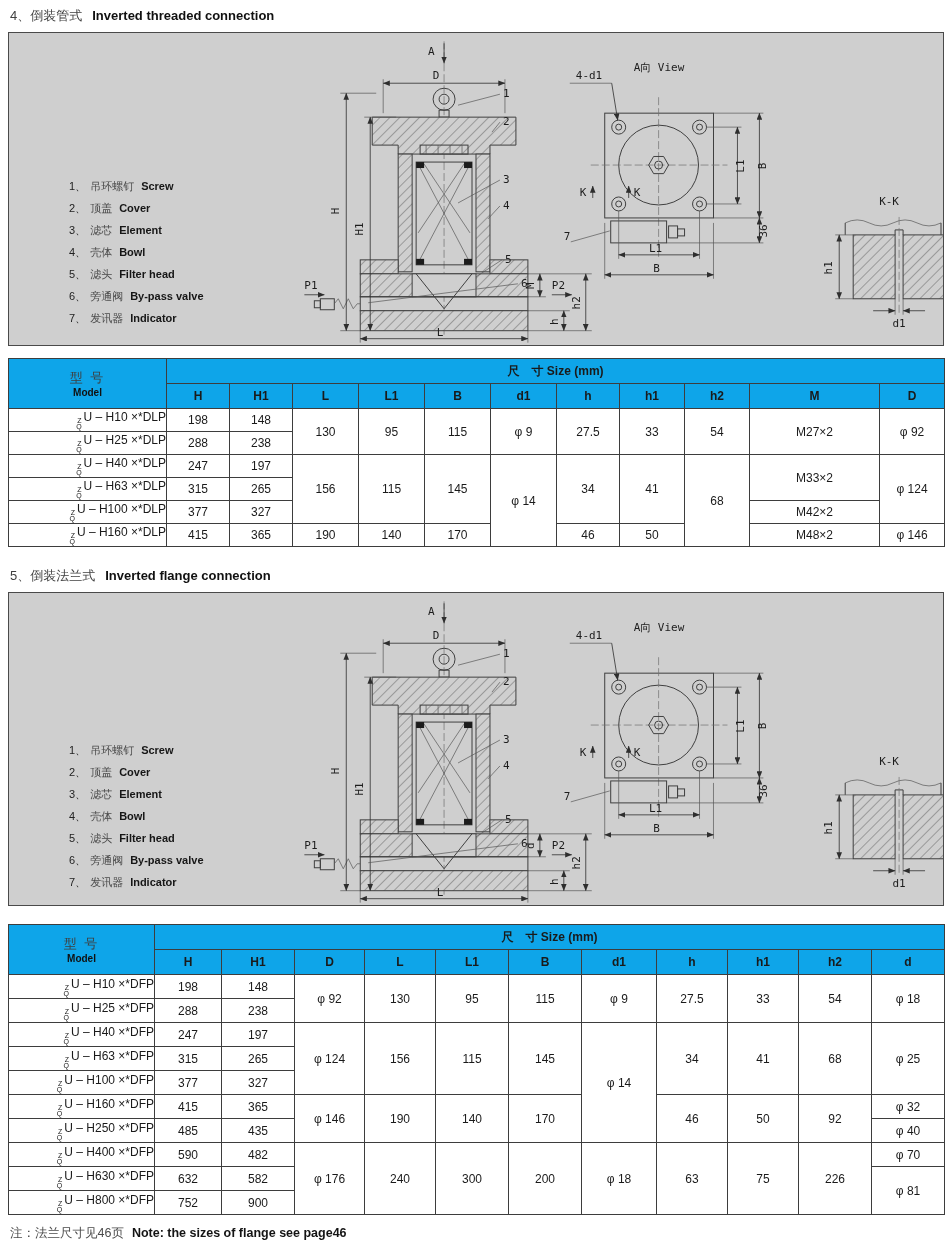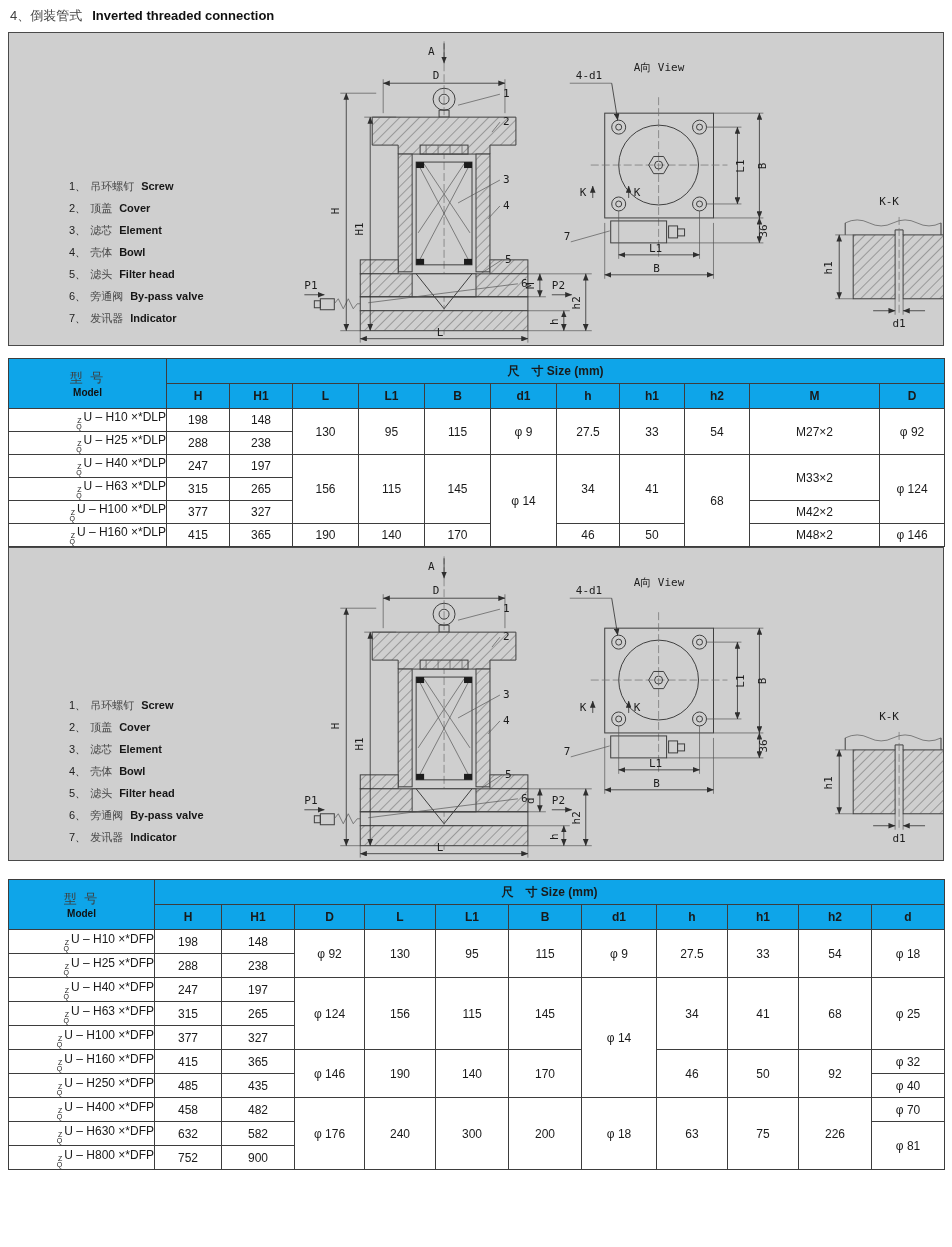--- a/index.html
+++ b/index.html
@@ -326,20 +326,23 @@
           <td>140</td>
           <td>170</td>
           <td>46</td>
           <td>50</td>
           <td>M48×2</td>
           <td>φ 146</td>
       </tr>
     </tbody>
   </table>
 
+  <div class="sec-title" style="margin-top:20px">
+    <span class="zh">5、倒装法兰式</span><span class="en">Inverted flange connection</span>
+  </div>
 
   <div class="panel">
     <ul class="parts" style="top:150px">
       <li><span class="num">1、</span><span class="zh">吊环螺钉</span><span class="en">Screw</span></li>
       <li><span class="num">2、</span><span class="zh">顶盖</span><span class="en">Cover</span></li>
       <li><span class="num">3、</span><span class="zh">滤芯</span><span class="en">Element</span></li>
       <li><span class="num">4、</span><span class="zh">壳体</span><span class="en">Bowl</span></li>
       <li><span class="num">5、</span><span class="zh">滤头</span><span class="en">Filter head</span></li>
       <li><span class="num">6、</span><span class="zh">旁通阀</span><span class="en">By-pass valve</span></li>
       <li><span class="num">7、</span><span class="zh">发讯器</span><span class="en">Indicator</span></li>
@@ -606,21 +609,21 @@
             </span><span>U – H250 ×*DFP</span></td>
         <td>485</td>
           <td>435</td>
         <td>φ 40</td>
       </tr>
       <tr>
         <td class="model"><span class="zq">
               <b>Z</b>
               <b>Q</b>
             </span><span>U – H400 ×*DFP</span></td>
-        <td>458</td>
+        <td>590</td>
           <td>482</td>
         <td rowspan="3">φ 176</td>
           <td rowspan="3">240</td>
           <td rowspan="3">300</td>
           <td rowspan="3">200</td>
           <td rowspan="3">φ 18</td>
           <td rowspan="3">63</td>
           <td rowspan="3">75</td>
           <td rowspan="3">226</td>
           <td>φ 70</td>
@@ -638,14 +641,17 @@
         <td class="model"><span class="zq">
               <b>Z</b>
               <b>Q</b>
             </span><span>U – H800 ×*DFP</span></td>
         <td>752</td>
           <td>900</td>
       </tr>
     </tbody>
   </table>
 
+  <div class="note">
+    <span class="zh">注：法兰尺寸见46页</span><span class="en">Note: the sizes of flange see page46</span>
+  </div>
 
 </div>
 
 </body></html>

